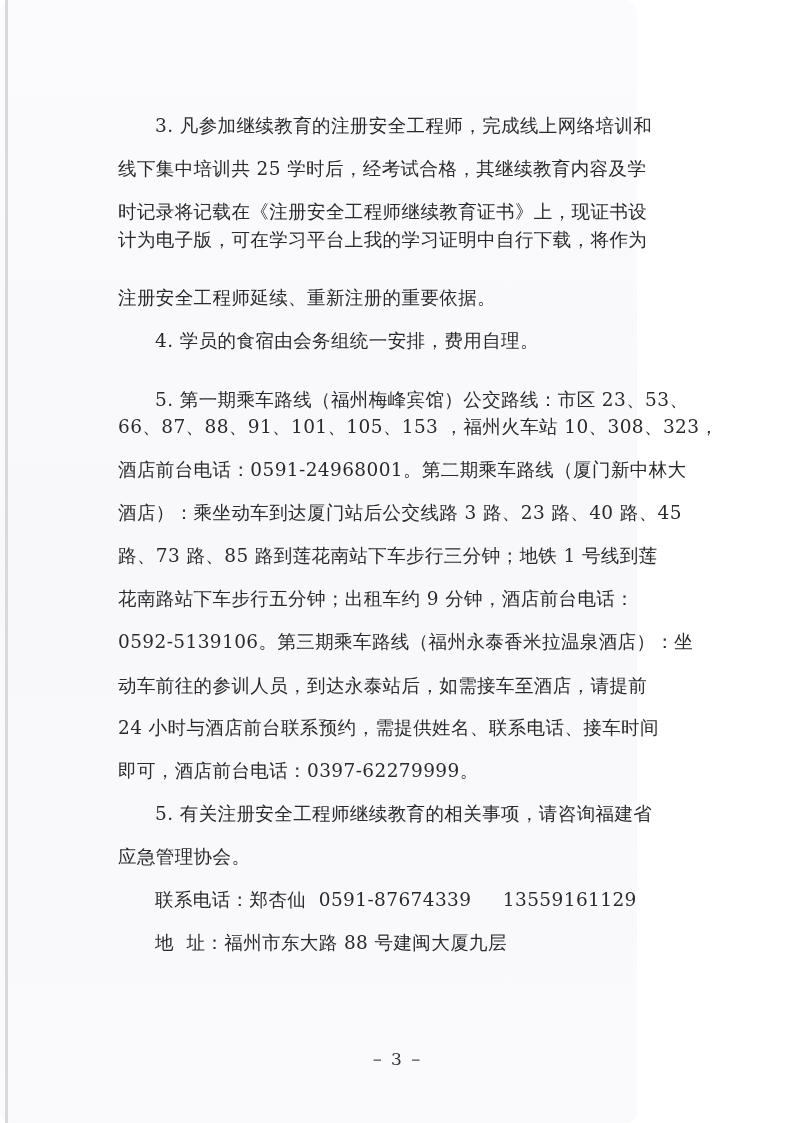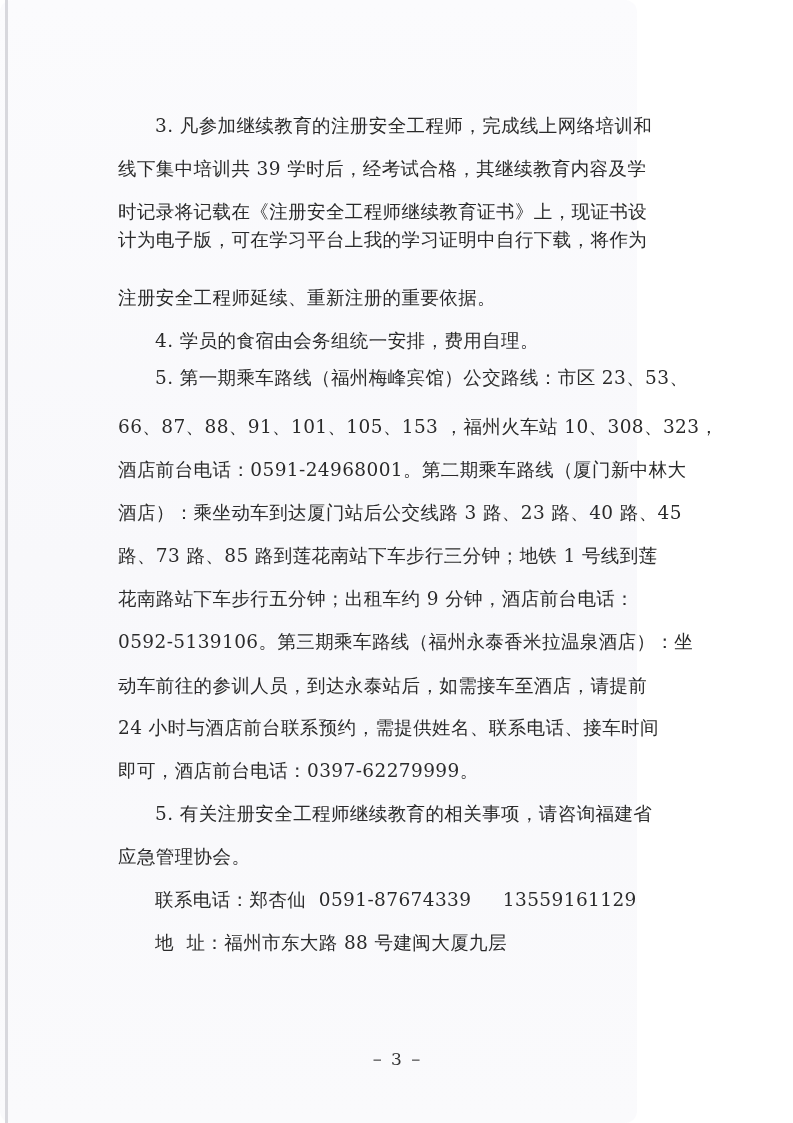--- a/index.html
+++ b/index.html
@@ -56,28 +56,28 @@
 </style>
 </head>
 <body>
 
 <div class="page">
   <div class="left-edge"></div>
 
   <div class="content">
 
     <div class="line indent" style="top:0px">3. 凡参加继续教育的注册安全工程师，完成线上网络培训和</div>
-    <div class="line" style="top:43px">线下集中培训共 39 学时后，经考试合格，其继续教育内容及学</div>
+    <div class="line" style="top:43px">线下集中培训共 25 学时后，经考试合格，其继续教育内容及学</div>
     <div class="line" style="top:86px">时记录将记载在《注册安全工程师继续教育证书》上，现证书设</div>
     <div class="line" style="top:114px">计为电子版，可在学习平台上我的学习证明中自行下载，将作为</div>
     <div class="line" style="top:172px">注册安全工程师延续、重新注册的重要依据。</div>
 
     <div class="line indent" style="top:215px">4. 学员的食宿由会务组统一安排，费用自理。</div>
 
-    <div class="line indent" style="top:252px">5. 第一期乘车路线（福州梅峰宾馆）公交路线：市区 23、53、</div>
+    <div class="line indent" style="top:274px">5. 第一期乘车路线（福州梅峰宾馆）公交路线：市区 23、53、</div>
     <div class="line" style="top:301px">66、87、88、91、101、105、153 ，福州火车站 10、308、323，</div>
     <div class="line" style="top:344px">酒店前台电话：0591-24968001。第二期乘车路线（厦门新中林大</div>
     <div class="line" style="top:387px">酒店）：乘坐动车到达厦门站后公交线路 3 路、23 路、40 路、45</div>
     <div class="line" style="top:430px">路、73 路、85 路到莲花南站下车步行三分钟；地铁 1 号线到莲</div>
     <div class="line" style="top:473px">花南路站下车步行五分钟；出租车约 9 分钟，酒店前台电话：</div>
     <div class="line" style="top:516px">0592-5139106。第三期乘车路线（福州永泰香米拉温泉酒店）：坐</div>
     <div class="line" style="top:560px">动车前往的参训人员，到达永泰站后，如需接车至酒店，请提前</div>
     <div class="line" style="top:602px">24 小时与酒店前台联系预约，需提供姓名、联系电话、接车时间</div>
     <div class="line" style="top:645px">即可，酒店前台电话：0397-62279999。</div>
 

